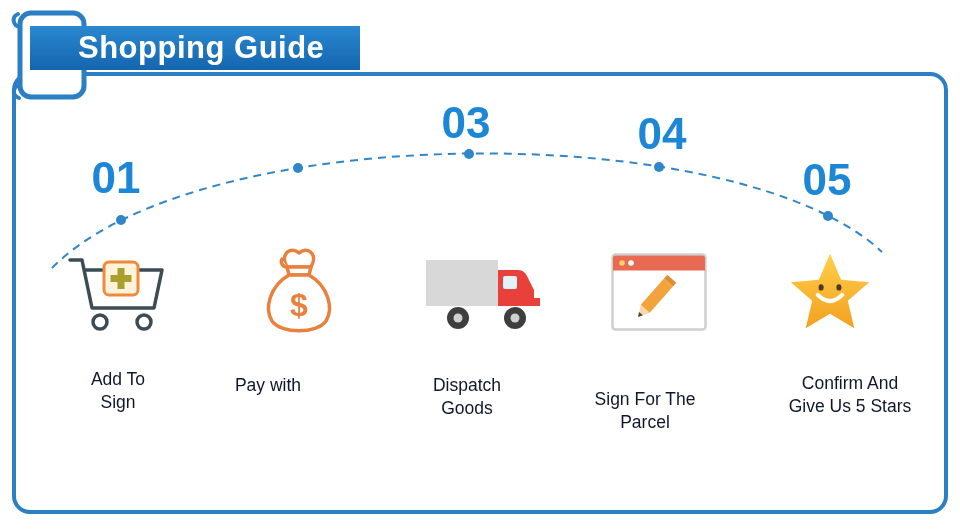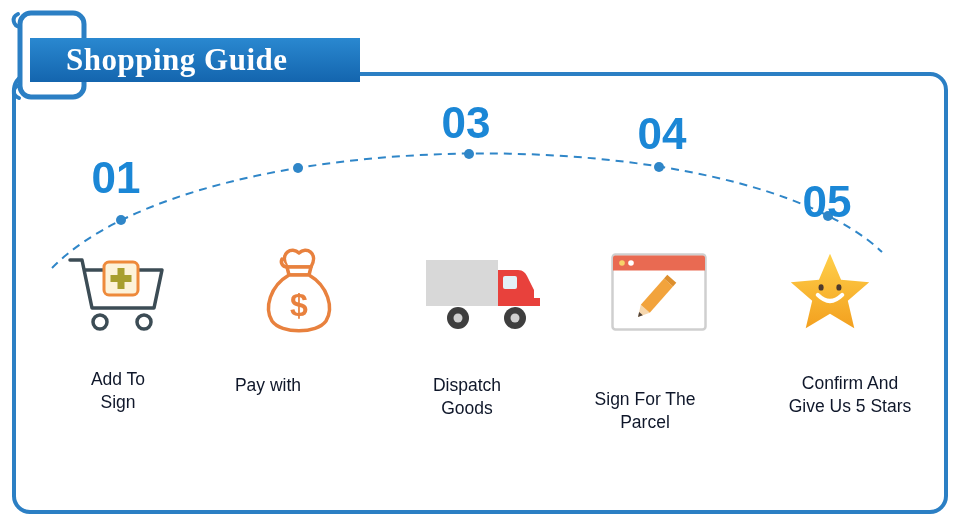--- a/index.html
+++ b/index.html
@@ -5,31 +5,31 @@
   html,body{margin:0;padding:0;background:#ffffff;}
   body{width:960px;height:529px;position:relative;overflow:hidden;
        font-family:"Liberation Sans",sans-serif;}
   .canvas{position:absolute;left:0;top:0;width:960px;height:529px;}
 
   .frame{position:absolute;left:12px;top:72px;width:928px;height:434px;
          border:4px solid #2b7fc4;border-radius:18px;background:#fff;}
 
   .scroll{position:absolute;left:10px;top:5px;}
 
-  .banner{position:absolute;left:30px;top:38px;width:330px;height:44px;
+  .banner{position:absolute;left:30px;top:26px;width:330px;height:44px;
           background:linear-gradient(180deg,#2a88d0,#1465ae);
-          display:flex;align-items:center;box-sizing:border-box;padding-left:36px;font-family:Liberation Serif, serif;}
+          display:flex;align-items:center;box-sizing:border-box;padding-left:48px;}
   .banner span{color:#ffffff;font-weight:bold;font-size:31px;letter-spacing:.5px;}
 
   .arc{position:absolute;left:0;top:0;pointer-events:none;}
 
   .step-number{position:absolute;transform:translateX(-50%);
                color:#1b87d6;font-weight:bold;font-size:44px;line-height:1;}
   .n1{left:116px;top:156px}.n2{left:288px;top:117px}.n3{left:466px;top:101px}
-  .n4{left:662px;top:112px}.n5{left:827px;top:180px}
+  .n4{left:662px;top:112px}.n5{left:827px;top:158px}
 
   .icon{position:absolute;}
   .icon-cart {left:64px; top:248px;}
   .icon-bag  {left:256px;top:242px;}
   .icon-truck{left:424px;top:254px;}
   .icon-doc  {left:611px;top:253px;}
   .icon-star {left:785px;top:246px;}
 
   .step-label{position:absolute;transform:translateX(-50%);text-align:center;
               font-size:17.5px;line-height:23px;color:#0f172a;width:220px;}

